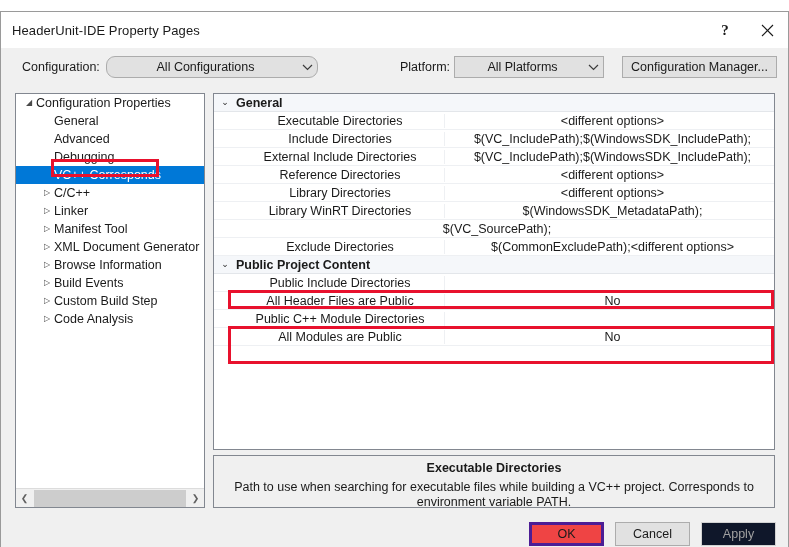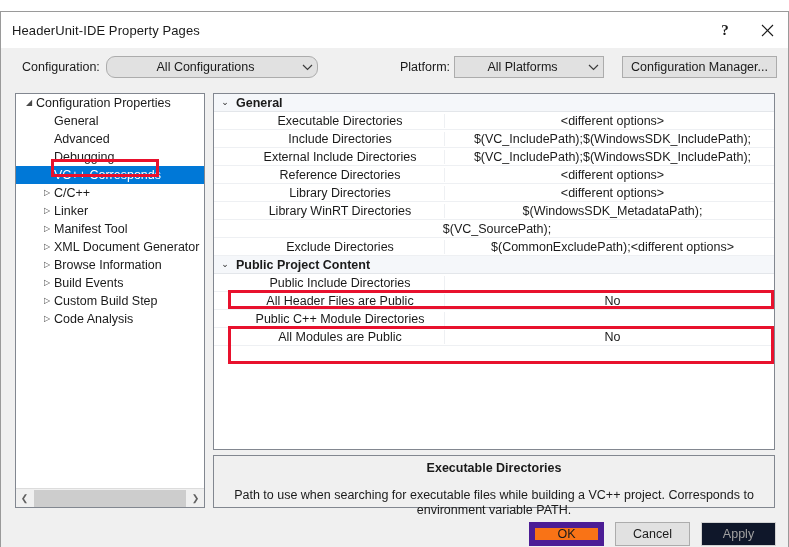--- a/index.html
+++ b/index.html
@@ -292,21 +292,21 @@
   #description-title {
     font-weight: bold;
     font-size: 12.5px;
     color: #1a1a1a;
     line-height: 16px;
   }
   #description-body {
     font-size: 12.5px;
     color: #1a1a1a;
     line-height: 15px;
-    margin-top: 12px;
+    margin-top: 4px;
   }
 
   
   #footer {
     position: absolute;
     left: 0;
     top: 502px;
     right: 0;
     height: 43px;
   }
@@ -320,22 +320,22 @@
     background: #e1e1e1;
     display: flex;
     align-items: center;
     justify-content: center;
     font-size: 12.5px;
     color: #1a1a1a;
     cursor: default;
   }
   #ok-button {
     left: 528px;
-    border: 6px solid #4c1d95;
-    background: #f97316;
+    border: 3px solid #4c1d95;
+    background: #ef4444;
   }
   #cancel-button { left: 614px; }
   #apply-button {
     left: 700px;
     color: #a0a0a0;
     background: #0f172a;
     border-color: #d2d2d2;
   }
 </style>
 </head>

